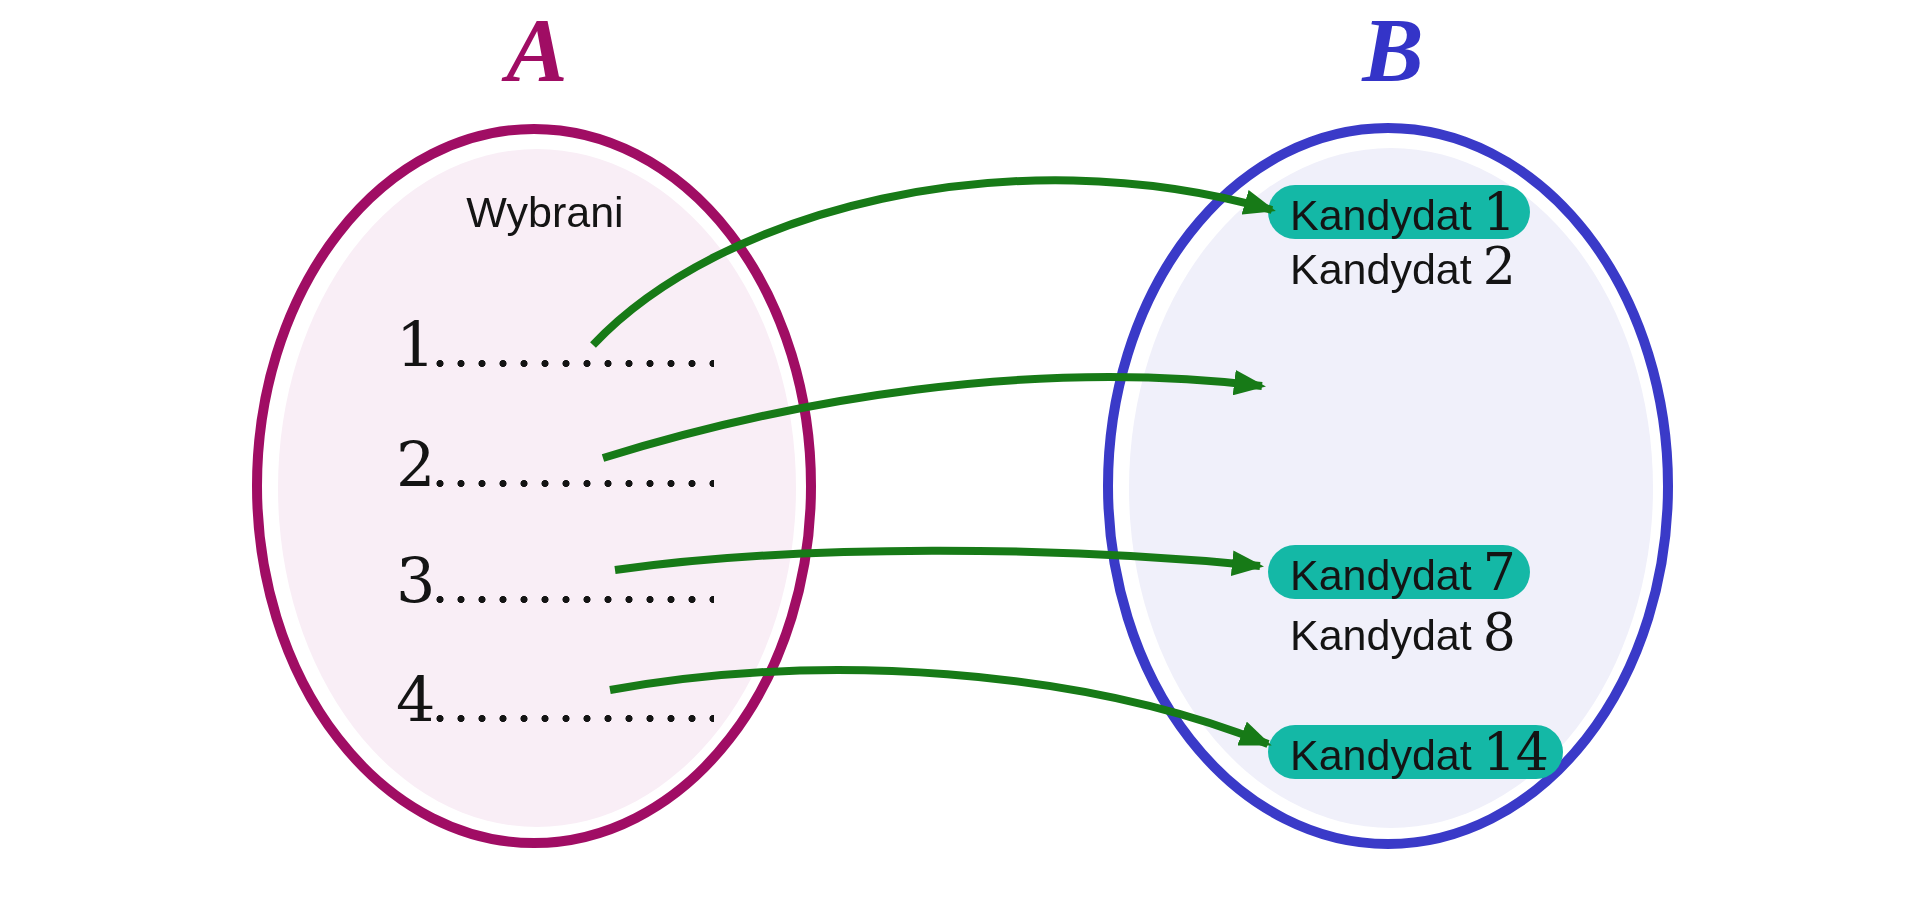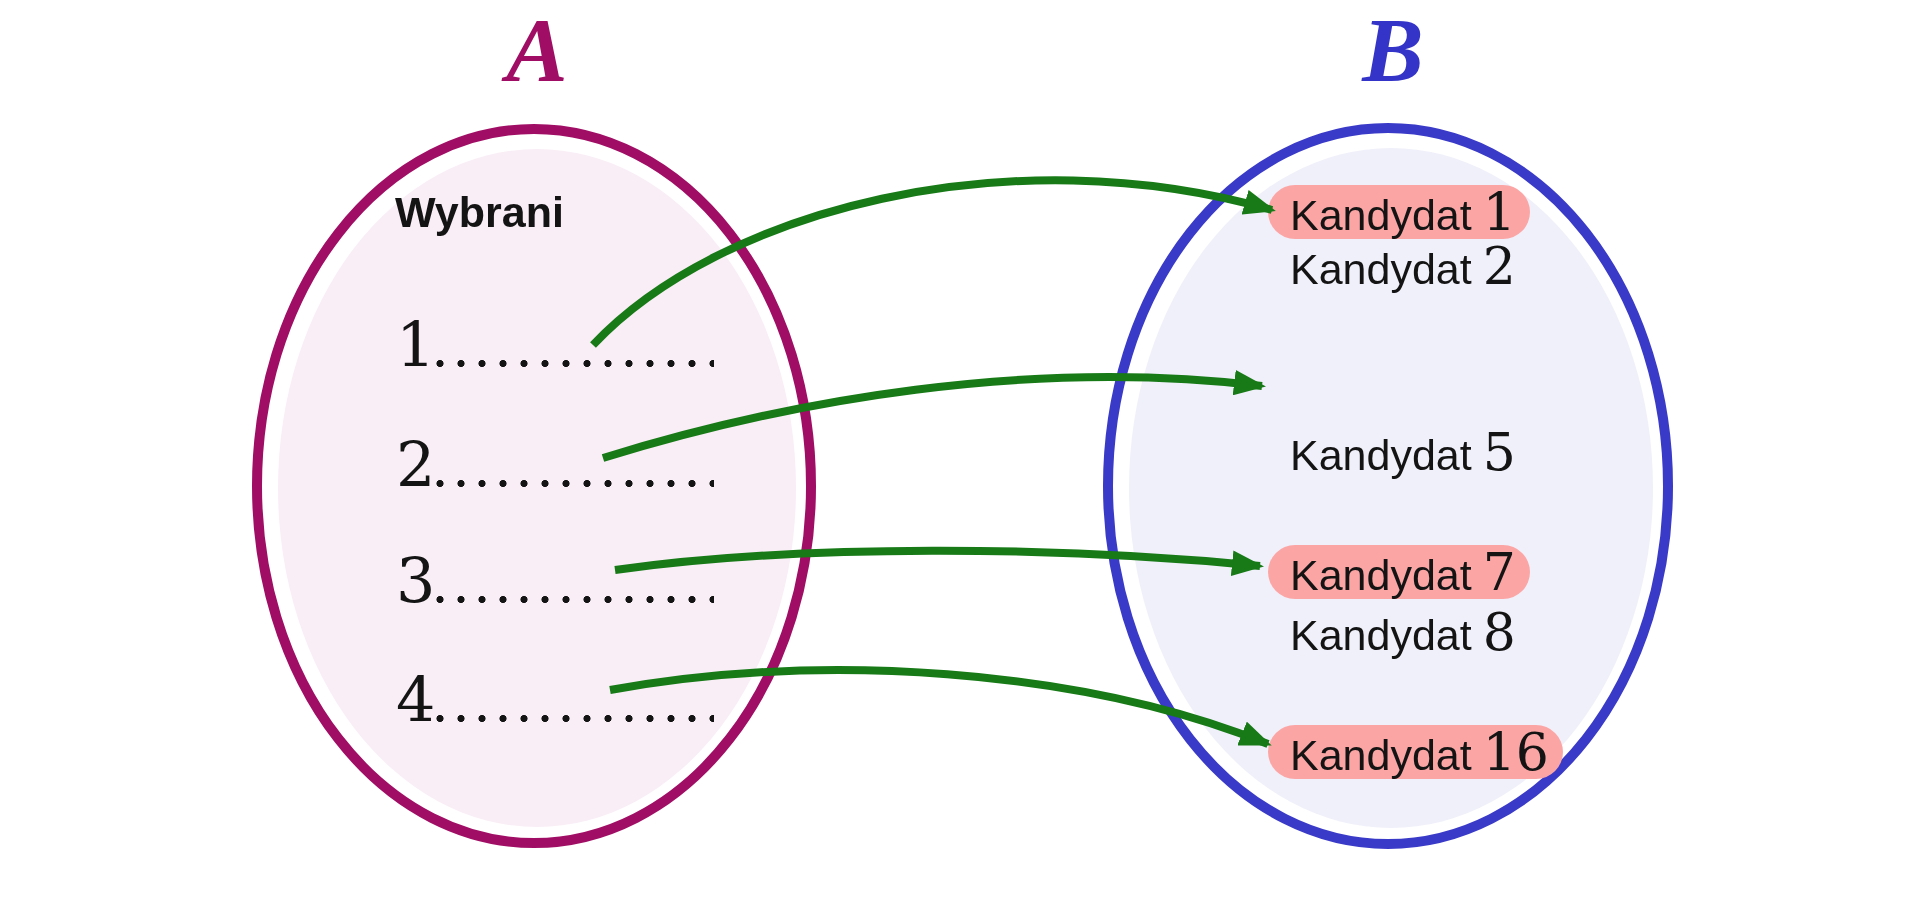--- a/index.html
+++ b/index.html
@@ -19,21 +19,21 @@
     font-family:"Liberation Serif",serif;
     font-style:italic;font-weight:bold;
     font-size:92px;line-height:100px;
     text-align:center;
   }
   #label-a{left:437px;color:#a00d64;}
   #label-b{left:1293px;color:#3434c8;}
 
   #title-a{
     position:absolute;left:395px;top:190px;width:300px;
-    font-size:43px;line-height:44px;text-align:left;color:#141414;font-weight:bold;
+    font-size:43px;line-height:44px;text-align:center;color:#141414;
   }
 
   .a-row{
     position:absolute;left:396px;height:66px;width:330px;
     display:flex;align-items:stretch;
   }
   .a-num{
     font-family:"DejaVu Serif","Liberation Serif",serif;
     font-size:62px;line-height:66px;width:40px;color:#141414;
   }
@@ -43,21 +43,21 @@
     background-size:21px 9px;background-repeat:repeat-x;
   }
 
   .b-row{
     position:absolute;left:1268px;height:54px;line-height:54px;white-space:nowrap;
   }
   .b-row .pill{
     display:inline-block;height:54px;line-height:54px;
     padding:0 14px 0 22px;border-radius:27px;
   }
-  .b-row .pill.hl{background:#fca5a5;}
+  .b-row .pill.hl{background:#14b8a6;}
   .b-name{font-size:43px;color:#141414;}
   .b-num{
     font-family:"DejaVu Serif","Liberation Serif",serif;
     font-size:52px;color:#141414;margin-left:11px;
   }
 </style>
 </head>
 <body>
 
 <div id="canvas">
@@ -92,31 +92,28 @@
     <span class="a-num">4</span>
     <div class="dots"></div>
   </div>
 
   <div class="b-row" style="top:185px">
     <span class="pill hl"><span class="b-name">Kandydat</span><span class="b-num">1</span></span>
   </div>
   <div class="b-row" style="top:239px">
     <span class="pill"><span class="b-name">Kandydat</span><span class="b-num">2</span></span>
   </div>
-  <div class="b-row" style="top:425px">
-    <span class="pill"><span class="b-name">Kandydat</span><span class="b-num">5</span></span>
-  </div>
   <div class="b-row" style="top:545px">
     <span class="pill hl"><span class="b-name">Kandydat</span><span class="b-num">7</span></span>
   </div>
   <div class="b-row" style="top:605px">
     <span class="pill"><span class="b-name">Kandydat</span><span class="b-num">8</span></span>
   </div>
   <div class="b-row" style="top:725px">
-    <span class="pill hl"><span class="b-name">Kandydat</span><span class="b-num">16</span></span>
+    <span class="pill hl"><span class="b-name">Kandydat</span><span class="b-num">14</span></span>
   </div>
 
   <svg class="layer" viewBox="0 0 1920 901">
     <defs>
       <marker id="ah" markerWidth="4" markerHeight="3.2" refX="3.5" refY="1.6" orient="auto" markerUnits="strokeWidth">
         <path d="M0,0 L4,1.6 L0,3.2 Z" fill="#177a17"></path>
       </marker>
     </defs>
     <path d="M 593 345 C 720 210, 1010 135, 1272 210" fill="none" stroke-width="8" marker-end="url(#ah)" stroke="#177a17"></path>
     <path d="M 603 458 C 790 400, 1030 358, 1262 386" fill="none" stroke-width="8" marker-end="url(#ah)" stroke="#177a17"></path>

